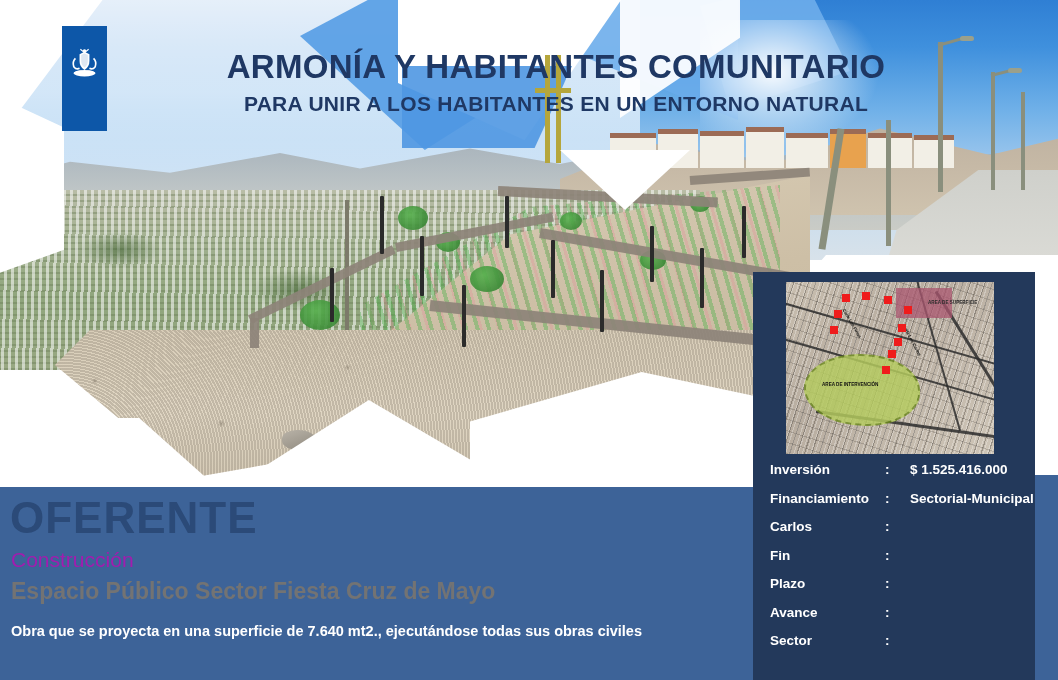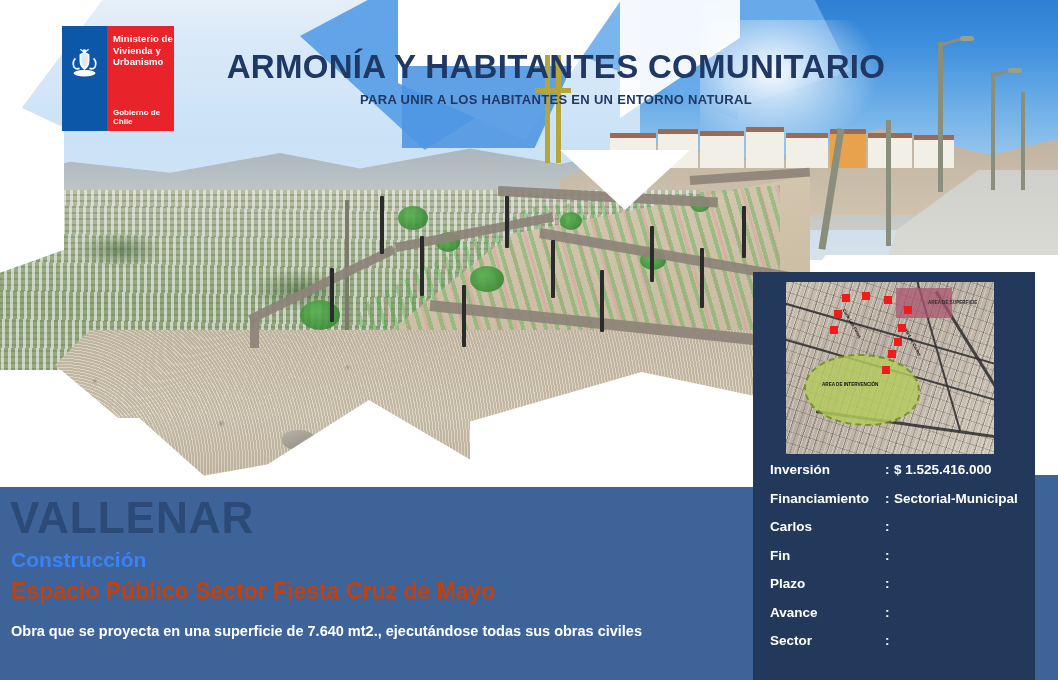--- a/index.html
+++ b/index.html
@@ -126,30 +126,30 @@
   .logo-ministry{position:absolute;left:6px;top:7px;color:#fff;font-size:9.5px;
        font-weight:bold;line-height:11.5px;letter-spacing:.1px;}
   .logo-gob{position:absolute;left:6px;bottom:5px;color:#fff;font-size:8px;font-weight:bold;}
   .coat{position:absolute;left:6px;top:22px;width:33px;height:34px;}
 
   
   .main-title{position:absolute;left:186px;top:48px;width:740px;
      font-size:33px;font-weight:bold;color:#1f3864;letter-spacing:.3px;
      text-align:center;white-space:nowrap;}
   .sub-title{position:absolute;left:186px;top:92px;width:740px;
-     font-size:13px;font-weight:bold;color:#1f3864;letter-spacing:.3px;
+     font-size:21px;font-weight:bold;color:#1f3864;letter-spacing:.3px;
      text-align:center;white-space:nowrap;}
 
   
   .banner{position:absolute;left:0;top:487px;width:756px;height:193px;background:#3d6398;}
   .banner-wide{position:absolute;left:756px;top:475px;width:302px;height:205px;background:#3d6398;}
   .city{position:absolute;left:10px;top:492px;font-size:44px;font-weight:bold;
         color:#2b4a78;letter-spacing:1px;line-height:52px;}
-  .line-a{position:absolute;left:11px;top:548px;font-size:21px;font-weight:bold;color:#3b82f6;text-align:center;}
-  .line-b{position:absolute;left:11px;top:578px;font-size:23px;font-weight:bold;color:#c2410c;}
+  .line-a{position:absolute;left:11px;top:548px;font-size:21px;font-weight:normal;color:#a21caf;text-align:center;}
+  .line-b{position:absolute;left:11px;top:578px;font-size:23px;font-weight:bold;color:#737373;}
   .desc{position:absolute;left:11px;top:620px;width:736px;font-size:14.5px;font-weight:bold;
         color:#ffffff;line-height:23px;text-align:justify;}
 
   
   .panel{position:absolute;left:753px;top:272px;width:282px;height:408px;background:#23395b;}
   .map{position:absolute;left:786px;top:282px;width:208px;height:172px;overflow:hidden;
        background:linear-gradient(135deg,#c9bfb0 0%,#b8ada0 40%,#cfc6b8 100%);}
   .map-grid{position:absolute;inset:0;
        background:
          repeating-linear-gradient(108deg, rgba(60,55,50,.35) 0 1px, rgba(0,0,0,0) 1px 7px),
@@ -162,21 +162,21 @@
   .map-pink{position:absolute;left:110px;top:6px;width:56px;height:30px;background:#a9566f;opacity:.75;}
   .map-marker{position:absolute;width:8px;height:8px;background:#ef1c1c;}
   .map-label{position:absolute;font-size:4.6px;font-weight:bold;color:#111;white-space:nowrap;}
   .map-label-w{position:absolute;font-size:4.6px;font-weight:bold;color:#2b2b2b;white-space:nowrap;}
   .map-street{position:absolute;font-size:4.4px;font-weight:bold;color:#111;white-space:nowrap;}
 
   .rows{position:absolute;left:770px;top:462px;width:270px;}
   .row{position:relative;height:28.5px;}
   .row-label{position:absolute;left:0;top:0;font-size:13.5px;font-weight:bold;color:#ffffff;}
   .row-colon{position:absolute;left:115px;top:0;font-size:13.5px;font-weight:bold;color:#ffffff;}
-  .row-value{position:absolute;left:124px;top:0;font-size:13.5px;font-weight:bold;color:#ffffff;white-space:nowrap;}
+  .row-value{position:absolute;left:140px;top:0;font-size:13.5px;font-weight:bold;color:#ffffff;white-space:nowrap;}
   .status-overlay{position:absolute;left:884px;top:531px;width:152px;
         font-size:13px;font-weight:bold;color:#ffffff;text-align:center;line-height:17.5px;}
 </style>
 </head>
 <body>
 
 <div class="poster">
 
   <div class="hero">
     <div class="sky"></div>
@@ -273,32 +273,28 @@
         <path d="M20 4 L26 7 L26 15 Q26 22 20 26 Q14 22 14 15 L14 7 Z" fill="#ffffff"></path>
         <path d="M20 6 L24 8 L24 15 Q24 20 20 23 Q16 20 16 15 L16 8 Z" fill="#dfe8f2"></path>
         <ellipse cx="20" cy="30" rx="13" ry="4" fill="#ffffff"></ellipse>
         <path d="M7 29 Q13 25 20 28 Q27 25 33 29 L33 31 Q27 28 20 30 Q13 28 7 31 Z" fill="#ffffff"></path>
         <path d="M9 12 Q5 16 7 22 Q10 26 14 24" fill="none" stroke="#ffffff" stroke-width="2"></path>
         <path d="M31 12 Q35 16 33 22 Q30 26 26 24" fill="none" stroke="#ffffff" stroke-width="2"></path>
         <circle cx="20" cy="3" r="2.2" fill="#ffffff"></circle>
         <path d="M15 1 L20 5 L25 1" fill="none" stroke="#ffffff" stroke-width="1.4"></path>
       </svg>
     </div>
-    <div class="logo-red">
-      <div class="logo-ministry">Ministerio de<br>Vivienda y<br>Urbanismo</div>
-      <div class="logo-gob">Gobierno de Chile</div>
-    </div>
   </div>
 
   <div class="main-title">ARMONÍA Y HABITANTES COMUNITARIO</div>
   <div class="sub-title">PARA UNIR A LOS HABITANTES EN UN ENTORNO NATURAL</div>
 
   <div class="banner-wide"></div>
   <div class="banner"></div>
-  <div class="city">VALLENAR</div>
+  <div class="city">OFERENTE</div>
   <div class="line-a">Construcción</div>
   <div class="line-b">Espacio Público Sector Fiesta Cruz de Mayo</div>
   <div class="desc">Obra que se proyecta en una superficie de 7.640 mt2., ejecutándose todas sus obras civiles</div>
 
   <div class="panel"></div>
 
   <div class="map">
     <div class="map-grid"></div>
     <div class="map-road" style="left:-10px;top:18px;width:250px;transform:rotate(16deg);"></div>
     <div class="map-road" style="left:-10px;top:54px;width:250px;transform:rotate(16deg);"></div>

